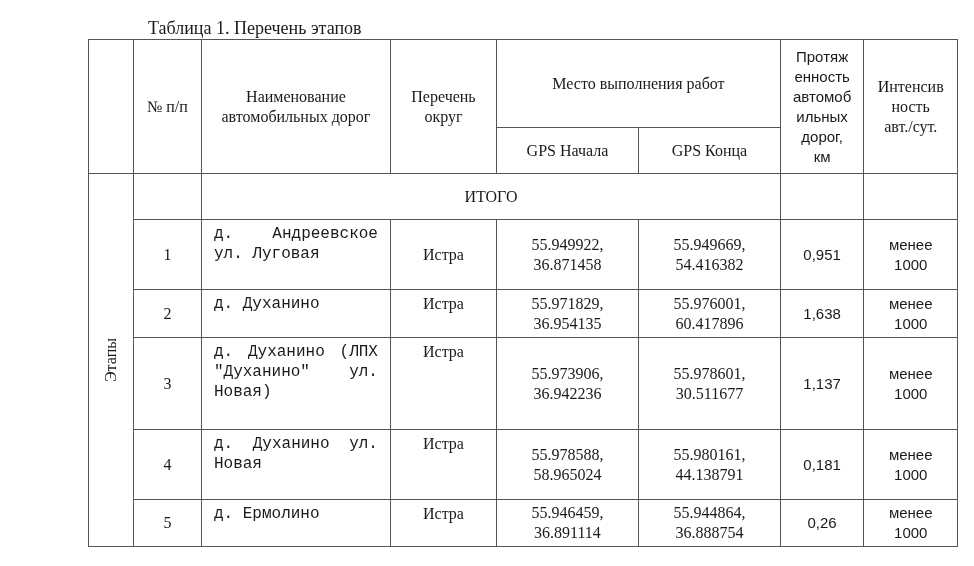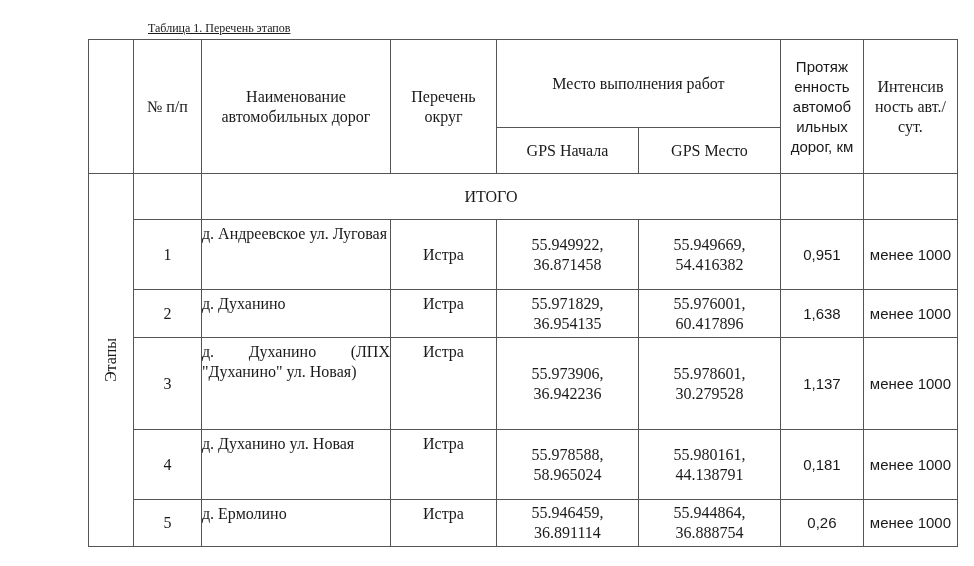--- a/index.html
+++ b/index.html
@@ -1,24 +1,24 @@
 <!DOCTYPE html>
 <html><head>
 <meta charset="utf-8">
 <style>
   html, body { margin: 0; padding: 0; background: #ffffff; }
   body { width: 974px; height: 566px; position: relative; overflow: hidden;
          font-family: "Liberation Serif", "DejaVu Serif", serif; color: #1a1a1a; }
-  .caption { position: absolute; left: 148px; top: 17px; font-size: 12px; line-height: 22px; text-decoration: underline; }
+  .caption { position: absolute; left: 148px; top: 17px; font-size: 18px; line-height: 22px; }
   table { position: absolute; left: 88px; top: 39px; border-collapse: collapse; table-layout: fixed; }
-  td { border: 1.3px solid #555; padding: 0 0; font-size: 16px; line-height: 20px;
+  td { border: 1.3px solid #555; padding: 0 12px; font-size: 16px; line-height: 20px;
        text-align: center; vertical-align: middle; }
   .sans { font-family: "Liberation Sans", "DejaVu Sans", sans-serif; font-size: 15px; }
   .name { text-align: justify; text-align-last: justify; vertical-align: top; padding-top: 4px; }
-  .name.last-left { text-align-last: left; }
+  .name.last-left { text-align-last: left; font-family: Liberation Mono, monospace; }
   .top { vertical-align: top; padding-top: 8px; }
   .vert-cell { vertical-align: middle; padding: 0; }
   .vert { display: inline-block; transform: rotate(-90deg); white-space: nowrap; font-size: 16px; }
 </style>
 </head>
 <body>
 
 <div class="caption">Таблица 1. Перечень этапов</div>
 
 <table>
@@ -37,21 +37,21 @@
     <td rowspan="2"></td>
     <td rowspan="2">№ п/п</td>
     <td rowspan="2">Наименование автомобильных дорог</td>
     <td rowspan="2">Перечень округ</td>
     <td colspan="2">Место выполнения работ</td>
     <td rowspan="2" class="sans">Протяж енность автомоб ильных дорог, км</td>
     <td rowspan="2">Интенсив ность авт./сут.</td>
   </tr>
   <tr style="height:46px">
     <td>GPS Начала</td>
-    <td>GPS Место</td>
+    <td>GPS Конца</td>
   </tr>
   <tr style="height:46px">
     <td rowspan="6" class="vert-cell"><span class="vert">Этапы</span></td>
     <td></td>
     <td colspan="4">ИТОГО</td>
     <td></td>
     <td></td>
   </tr>
   <tr style="height:70px">
     <td>1</td>
@@ -69,21 +69,21 @@
     <td>55.971829, 36.954135</td>
     <td>55.976001, 60.417896</td>
     <td class="sans">1,638</td>
     <td class="sans">менее 1000</td>
   </tr>
   <tr style="height:92px">
     <td>3</td>
     <td class="name last-left">д. Духанино (ЛПХ "Духанино" ул. Новая)</td>
     <td class="top" style="padding-top:4px">Истра</td>
     <td>55.973906, 36.942236</td>
-    <td>55.978601, 30.279528</td>
+    <td>55.978601, 30.511677</td>
     <td class="sans">1,137</td>
     <td class="sans">менее 1000</td>
   </tr>
   <tr style="height:70px">
     <td>4</td>
     <td class="name last-left">д. Духанино ул. Новая</td>
     <td class="top" style="padding-top:4px">Истра</td>
     <td>55.978588, 58.965024</td>
     <td>55.980161, 44.138791</td>
     <td class="sans">0,181</td>

